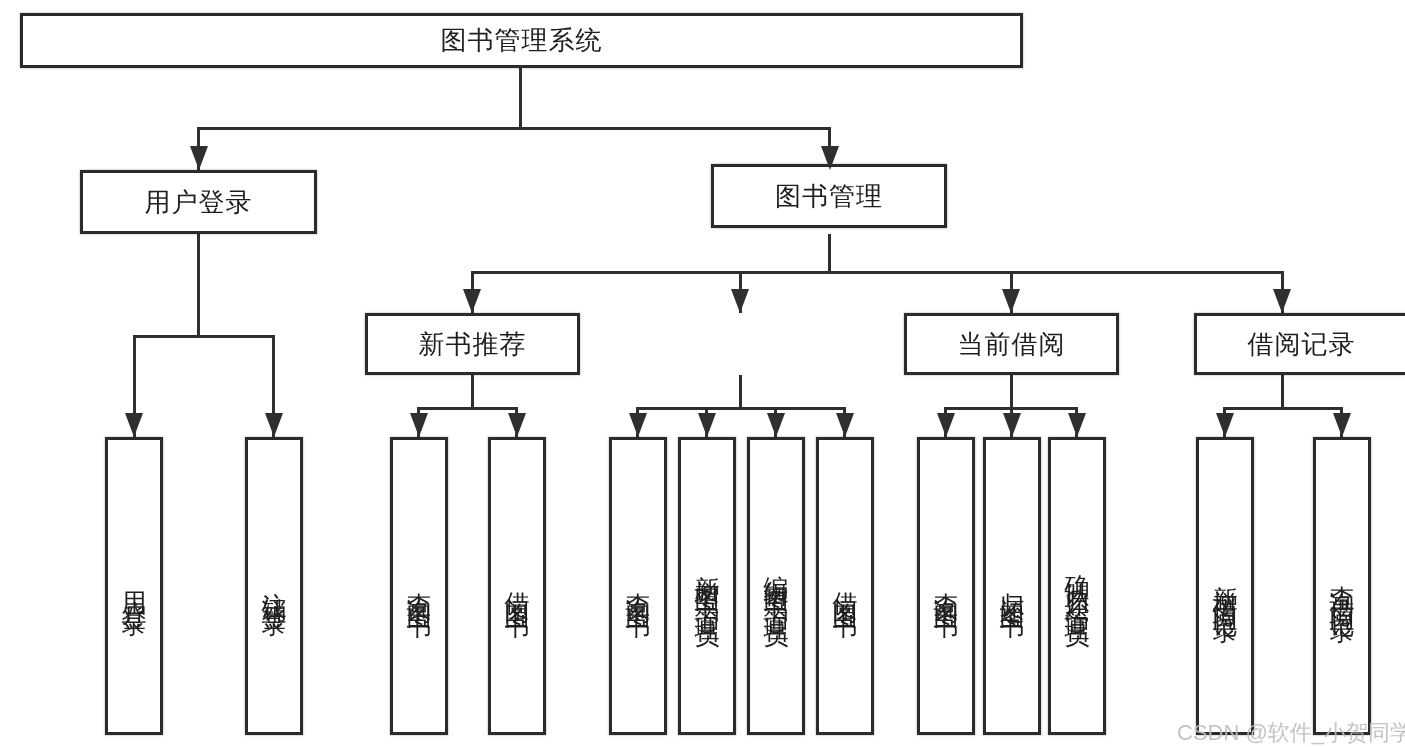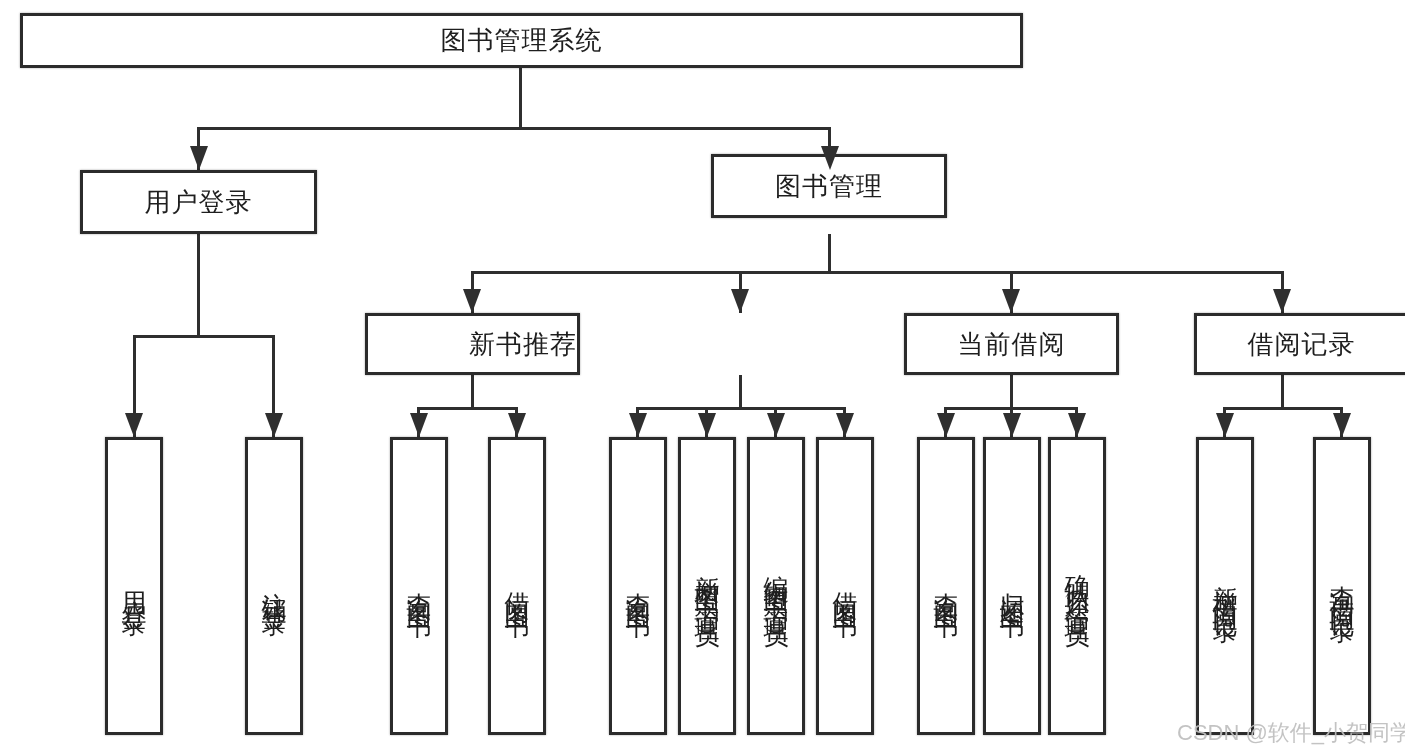--- a/index.html
+++ b/index.html
@@ -71,25 +71,25 @@
 <div class="canvas">
 
   <div class="box" style="left:20px; top:13px; width:1003px; height:55px;">
     <span class="lbl">图书管理系统</span>
   </div>
 
   <div class="box" style="left:80px; top:170px; width:237px; height:64px;">
     <span class="lbl">用户登录</span>
   </div>
 
-  <div class="box" style="left:711px; top:154px; width:236px; height:64px;font-family:Liberation Serif, serif;">
+  <div class="box" style="left:711px; top:164px; width:236px; height:64px;font-family:Liberation Serif, serif;">
     <span class="lbl">图书管理</span>
   </div>
 
-  <div class="box" style="left:365px; top:313px; width:215px; height:62px;justify-content:flex-end;">
+  <div class="box" style="left:365px; top:313px; width:215px; height:62px;">
     <span class="lbl">新书推荐</span>
   </div>
 
 
   <div class="box" style="left:904px; top:313px; width:215px; height:62px;">
     <span class="lbl">当前借阅</span>
   </div>
 
   <div class="box" style="left:1175px; top:313px; width:215px; height:62px;margin-left:19px;">
     <span class="lbl">借阅记录</span>

